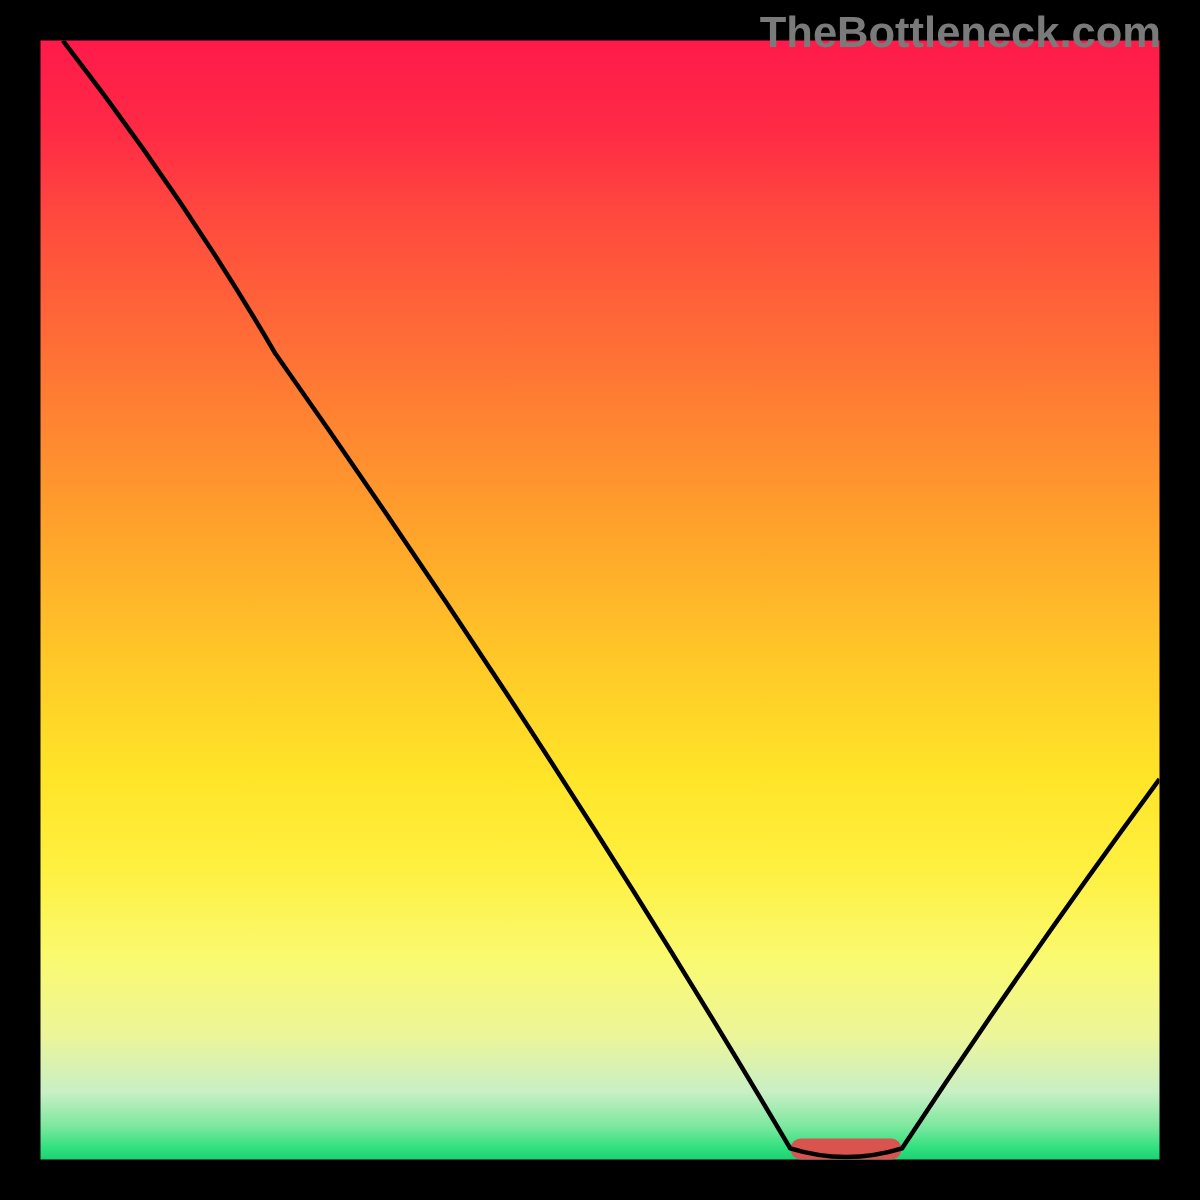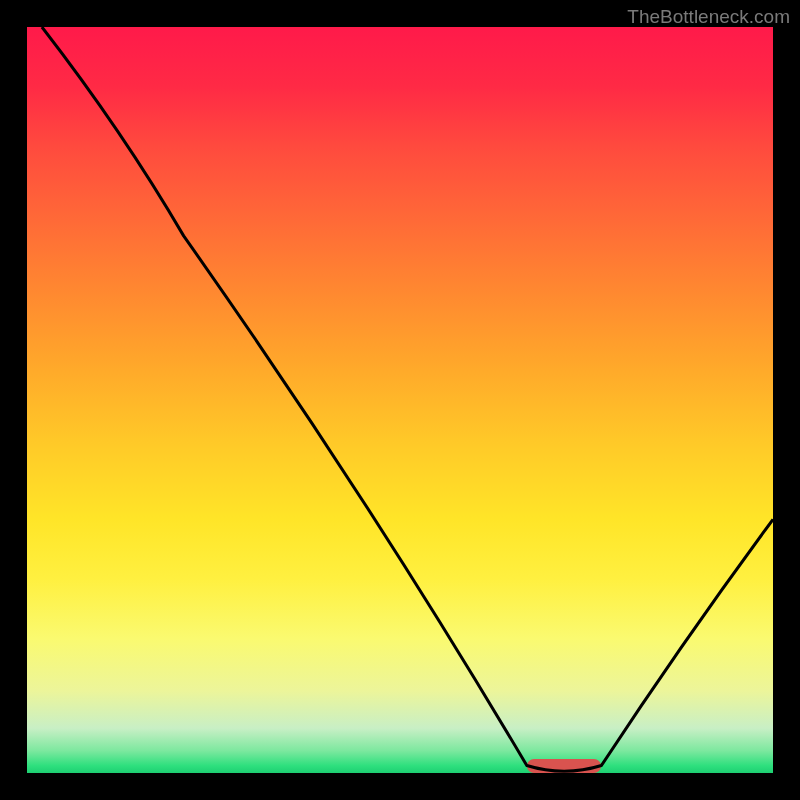--- a/index.html
+++ b/index.html
@@ -36,24 +36,24 @@
     );
   }
   .minimum-marker {
     position: absolute;
     background: #d9534f;
     border-radius: 7px;
   }
   .watermark {
     position: absolute;
     top: 6px;
-    right: 10px;
+    right: 26px;
     color: #7a7a7a;
-    font-size: 19px;
-    font-weight: 400;
+    font-size: 29px;
+    font-weight: 700;
   }
   svg.curve {
     position: absolute;
     left: 27px;
     top: 27px;
     width: 746px;
     height: 746px;
     pointer-events: none;
   }
 </style>

